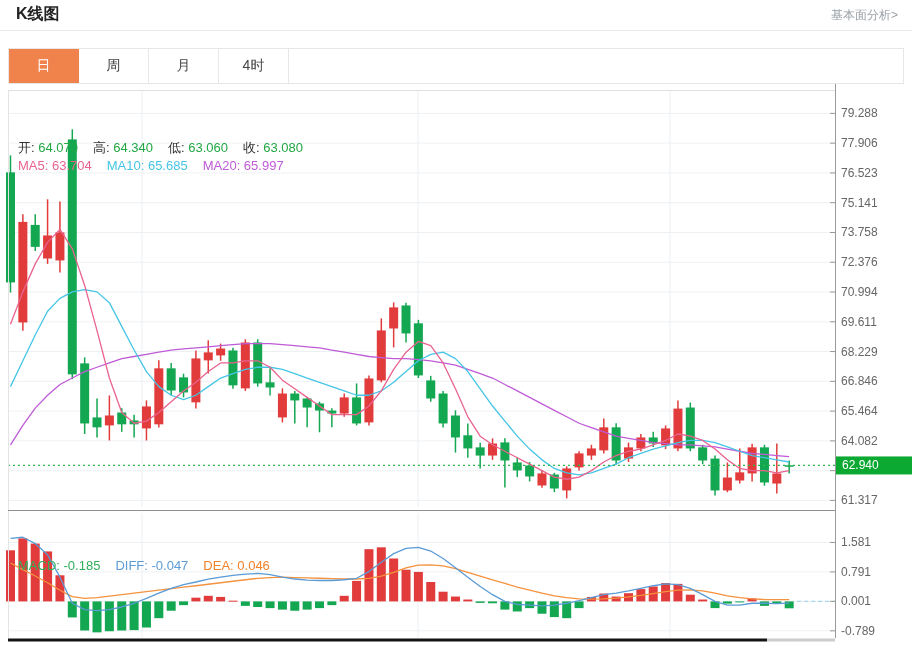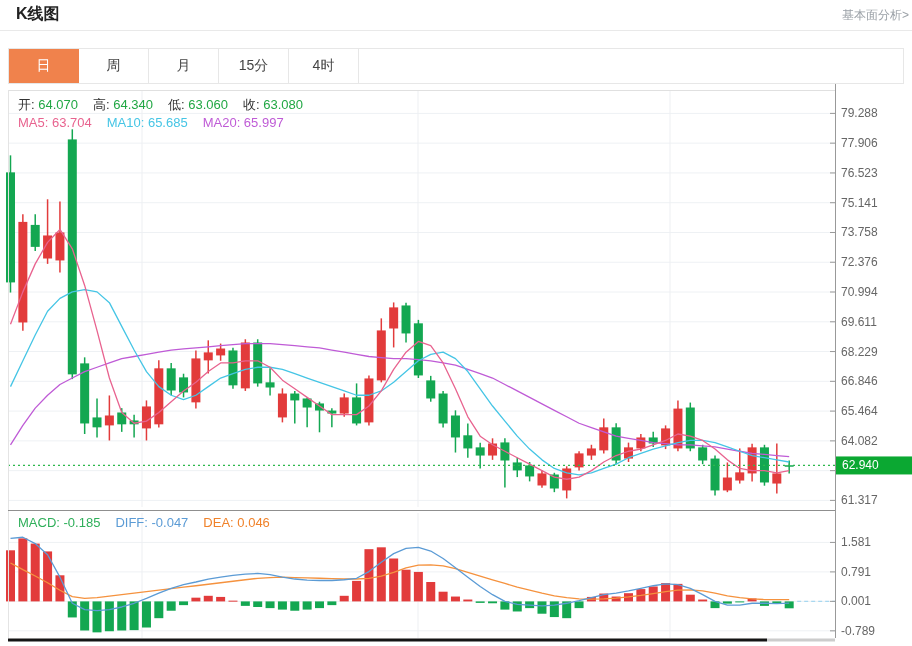--- a/index.html
+++ b/index.html
@@ -1,49 +1,48 @@
 <!DOCTYPE html>
 <html><head>
 <meta charset="utf-8">
 <style>
   html,body{margin:0;padding:0;}
   body{
     width:912px;height:646px;position:relative;overflow:hidden;background:#fff;
     font-family:"Liberation Sans","DejaVu Sans",sans-serif;
   }
   .page-title{position:absolute;left:16px;top:4px;font-size:16px;font-weight:bold;color:#222;}
-  .fund-link{position:absolute;right:3px;top:7px;font-size:12px;color:#9aa0a6;cursor:pointer;}
+  .fund-link{position:absolute;right:14px;top:7px;font-size:12px;color:#9aa0a6;cursor:pointer;}
   .header-divider{position:absolute;left:0;top:30px;width:912px;height:1px;background:#e9e9e9;}
   .tabbar{
     position:absolute;left:8px;top:48px;width:896px;height:36px;box-sizing:border-box;
     border:1px solid #e7e7e7;display:flex;background:#fff;
   }
   .tab{
     width:70px;height:100%;box-sizing:border-box;border-right:1px solid #e7e7e7;
     display:flex;align-items:center;justify-content:center;
     font-size:14px;color:#444;cursor:pointer;background:#fff;user-select:none;
   }
   .tab.active{background:#f0824c;color:#fff;border-right-color:#f0824c;}
-  .inforow{position:absolute;font-size:13px;white-space:nowrap;pointer-events:none;}
+  .inforow{position:absolute;font-size:13px;white-space:nowrap;pointer-events:none;margin-top:43px;}
   .inforow .lbl{color:#333;}
   .inforow .itm{margin-right:15px;}
   #chart-svg{position:absolute;left:0;top:0;}
 </style>
 </head>
 <body>
 
 <div class="page-title">K线图</div>
 <div class="fund-link">基本面分析&gt;</div>
 <div class="header-divider"></div>
 
 <div class="tabbar" id="tabbar">
     <div class="tab active">日</div>
     <div class="tab">周</div>
     <div class="tab">月</div>
-    <div class="tab">15分</div>
     <div class="tab">4时</div>
   </div>
 
 <svg id="chart-svg" width="912" height="646" viewBox="0 0 912 646">
     <line x1="8" y1="113.4" x2="835" y2="113.4" stroke="#eef1f4" stroke-width="1"></line>
     <line x1="8" y1="143.1613699999998" x2="835" y2="143.1613699999998" stroke="#eef1f4" stroke-width="1"></line>
     <line x1="8" y1="172.944275" x2="835" y2="172.944275" stroke="#eef1f4" stroke-width="1"></line>
     <line x1="8" y1="202.70564499999983" x2="835" y2="202.70564499999983" stroke="#eef1f4" stroke-width="1"></line>
     <line x1="8" y1="232.48855000000003" x2="835" y2="232.48855000000003" stroke="#eef1f4" stroke-width="1"></line>
     <line x1="8" y1="262.24991999999986" x2="835" y2="262.24991999999986" stroke="#eef1f4" stroke-width="1"></line>

